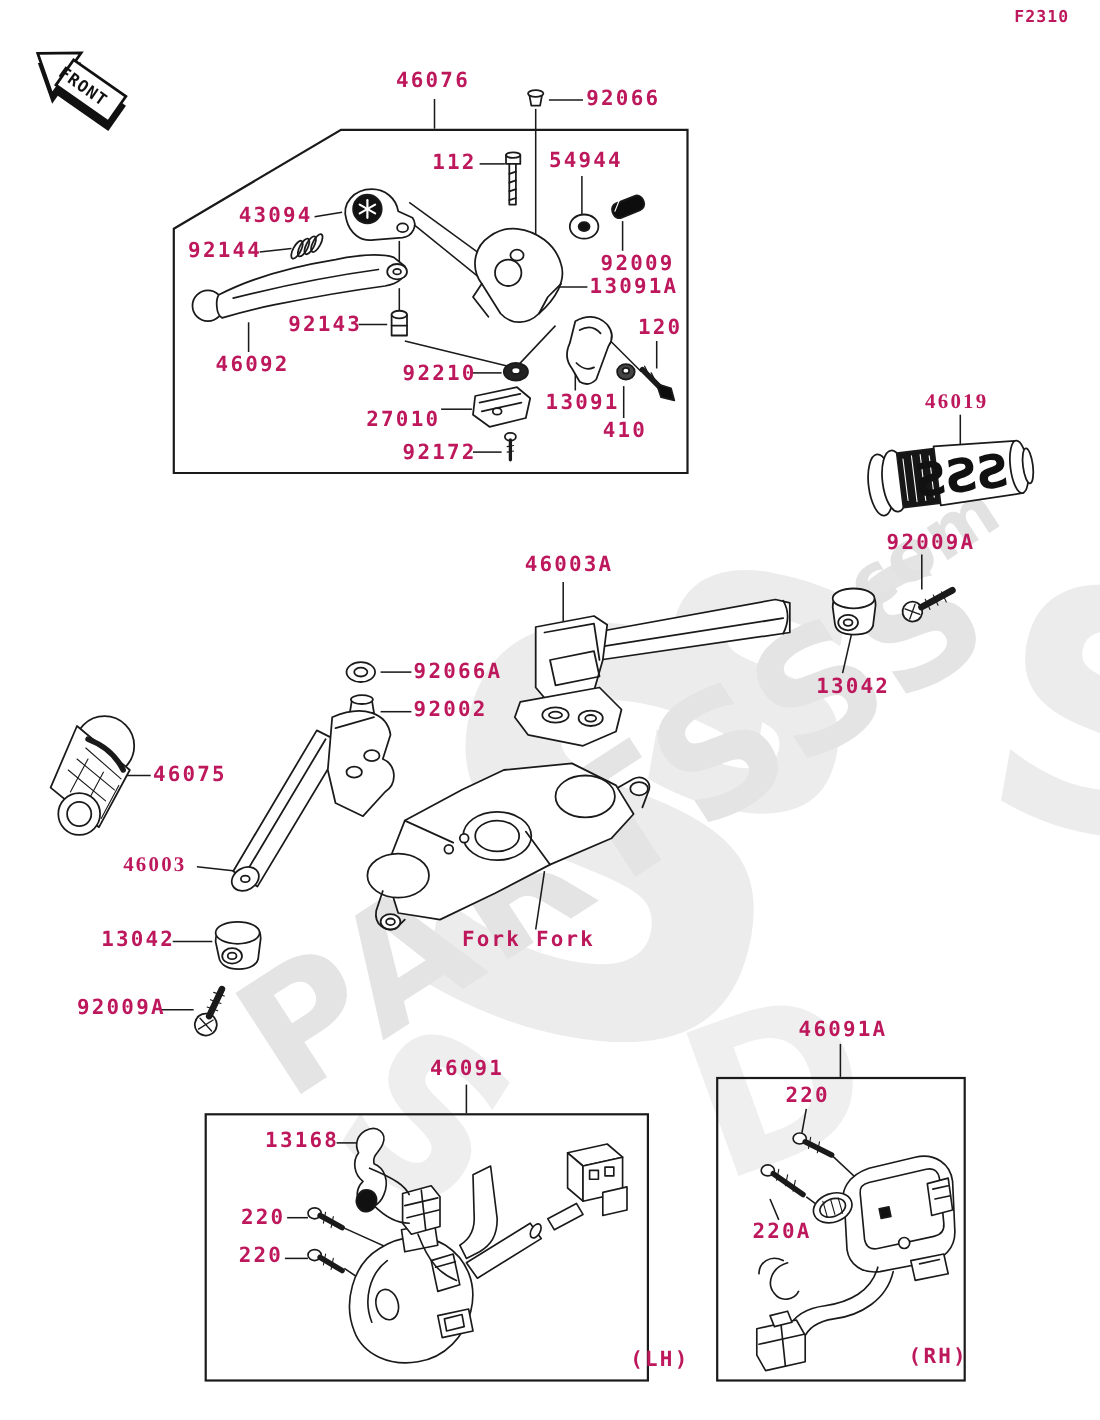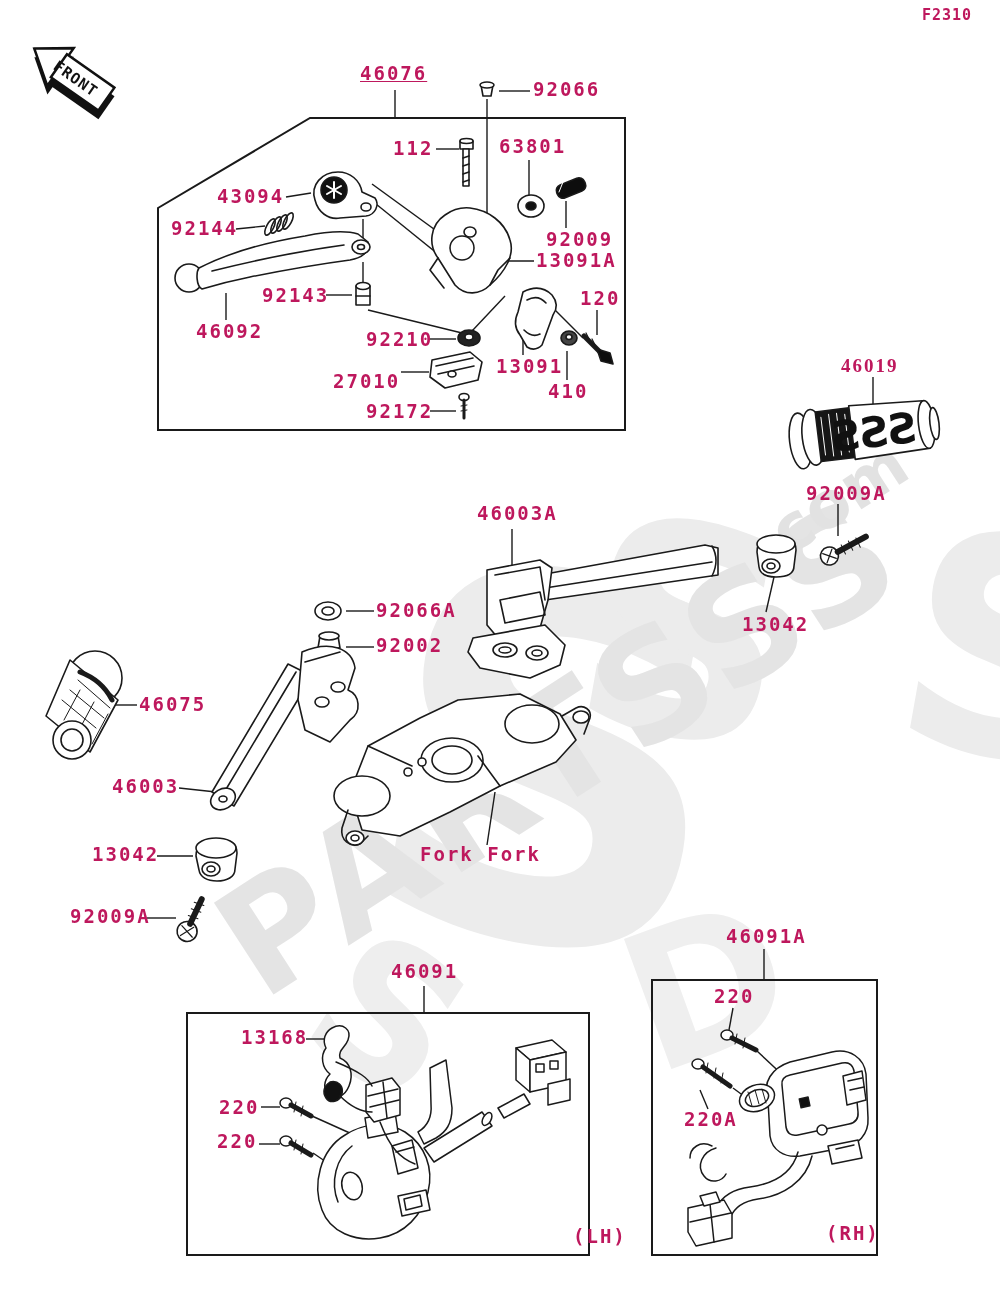--- a/index.html
+++ b/index.html
@@ -420,24 +420,24 @@
       <polygon points="688,1208 724,1200 732,1214 732,1238 696,1246 688,1232"></polygon>
       <line x1="710" y1="1204" x2="714" y2="1242"></line>
       <line x1="690" y1="1222" x2="731" y2="1213"></line>
       <polygon points="700,1196 716,1192 720,1202 704,1206"></polygon>
     </g>
   </g>
 </svg>
 
   <div class="lbl small" style="left:922px;top:8px;">F2310</div>
 
-  <div class="lbl" style="left:360px;top:64px;text-decoration:underline;">46076</div>
+  <div class="lbl" style="left:360px;top:64px;">46076</div>
   <div class="lbl" style="left:533px;top:80px;">92066</div>
   <div class="lbl" style="left:393px;top:139px;">112</div>
-  <div class="lbl" style="left:499px;top:137px;">63801</div>
+  <div class="lbl" style="left:499px;top:137px;">54944</div>
   <div class="lbl" style="left:217px;top:187px;">43094</div>
   <div class="lbl" style="left:171px;top:219px;">92144</div>
   <div class="lbl" style="left:546px;top:230px;">92009</div>
   <div class="lbl" style="left:536px;top:251px;">13091A</div>
   <div class="lbl" style="left:262px;top:286px;">92143</div>
   <div class="lbl" style="left:196px;top:322px;">46092</div>
   <div class="lbl" style="left:580px;top:289px;">120</div>
   <div class="lbl" style="left:366px;top:330px;">92210</div>
   <div class="lbl" style="left:496px;top:357px;">13091</div>
   <div class="lbl" style="left:333px;top:372px;">27010</div>
@@ -445,21 +445,21 @@
   <div class="lbl" style="left:366px;top:402px;">92172</div>
 
   <div class="lbl" style="left:841px;top:356px;font-family:Liberation Serif, serif;">46019</div>
   <div class="lbl" style="left:806px;top:484px;">92009A</div>
   <div class="lbl" style="left:742px;top:615px;">13042</div>
 
   <div class="lbl" style="left:477px;top:504px;">46003A</div>
   <div class="lbl" style="left:376px;top:601px;">92066A</div>
   <div class="lbl" style="left:376px;top:636px;">92002</div>
   <div class="lbl" style="left:139px;top:695px;">46075</div>
-  <div class="lbl" style="left:112px;top:777px;">46003</div>
+  <div class="lbl" style="left:112px;top:777px;font-family:Liberation Serif, serif;">46003</div>
   <div class="lbl" style="left:92px;top:845px;">13042</div>
   <div class="lbl" style="left:70px;top:907px;">92009A</div>
   <div class="lbl" style="left:420px;top:845px;">Fork Fork</div>
 
   <div class="lbl" style="left:391px;top:962px;">46091</div>
   <div class="lbl" style="left:241px;top:1028px;">13168</div>
   <div class="lbl" style="left:219px;top:1098px;">220</div>
   <div class="lbl" style="left:217px;top:1132px;">220</div>
   <div class="lbl" style="left:539px;top:1227px;margin-left:34px;">(LH)</div>
 

